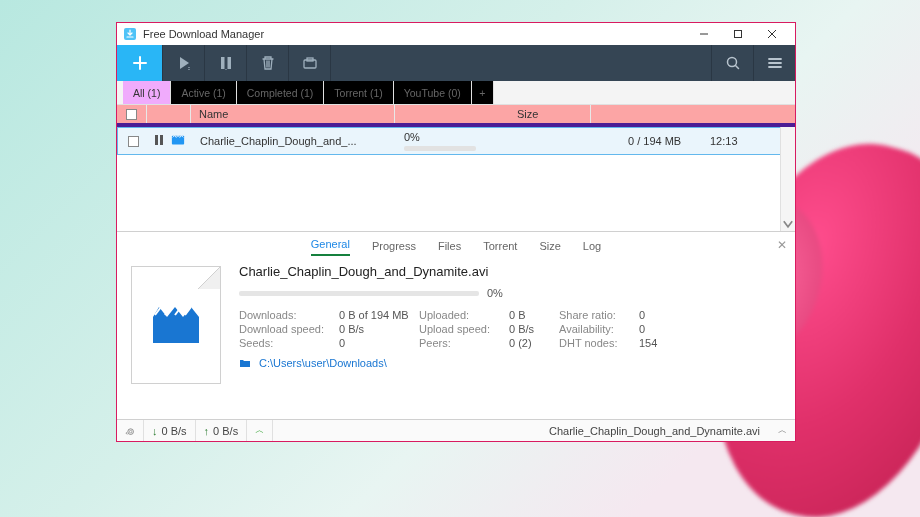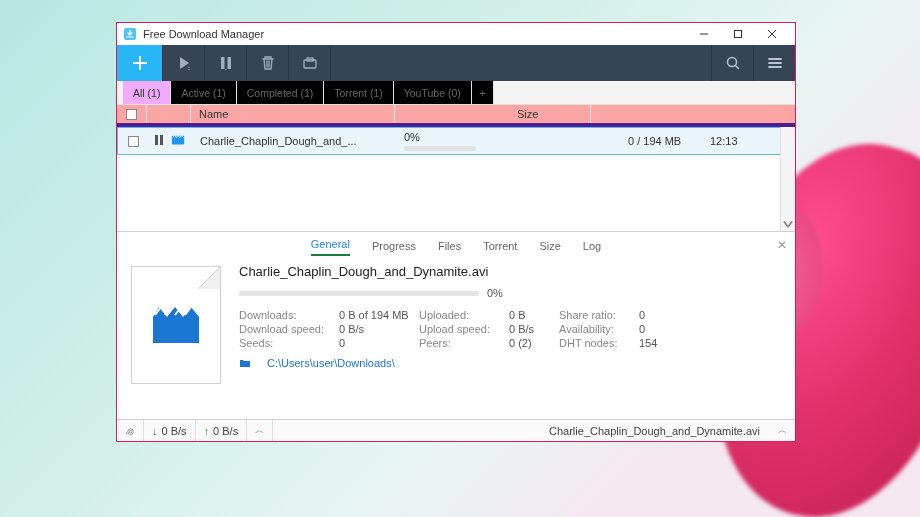--- a/index.html
+++ b/index.html
@@ -82,21 +82,21 @@
   background:linear-gradient(135deg,#fff 48%, #d0d0d0 50%, #f0f0f0 52%); }
 .page-icon svg { width:54px; height:44px; }
 
 .dinfo { flex:1; font-size:11px; color:#555; }
 .dtitle { font-size:13px; color:#222; margin-bottom:8px; }
 .dprog-wrap { display:flex; align-items:center; gap:8px; margin-bottom:10px; }
 .dprog { flex:1; height:5px; background:#e5e5e5; border-radius:2px; max-width: 240px; }
 .statgrid { display:grid; grid-template-columns: 100px 80px 90px 50px 80px 40px; row-gap:2px;
   margin-bottom:8px; }
 .statgrid .lbl { color:#888; }
-.dpath { color:#1976d2; display:flex; align-items:center; gap:16px; margin-top:2px; }
+.dpath { color:#1976d2; display:flex; align-items:center; gap:8px; margin-top:2px; }
 .dpath svg { width:12px; height:12px; }
 
 
 .statusbar { height:22px; border-top:1px solid #d0d0d0; background:#fafafa; display:flex;
   align-items:center; font-size:11px; color:#444; }
 .sb-seg { padding:0 8px; height:100%; display:flex; align-items:center; border-right:1px solid #e0e0e0; gap:4px;}
 .sb-seg svg, .sb-seg .tri { width:10px; height:10px; }
 .statusbar .spacer { flex:1; }
 .sb-file { padding:0 10px; }
 .snail { width:16px; height:16px; }

